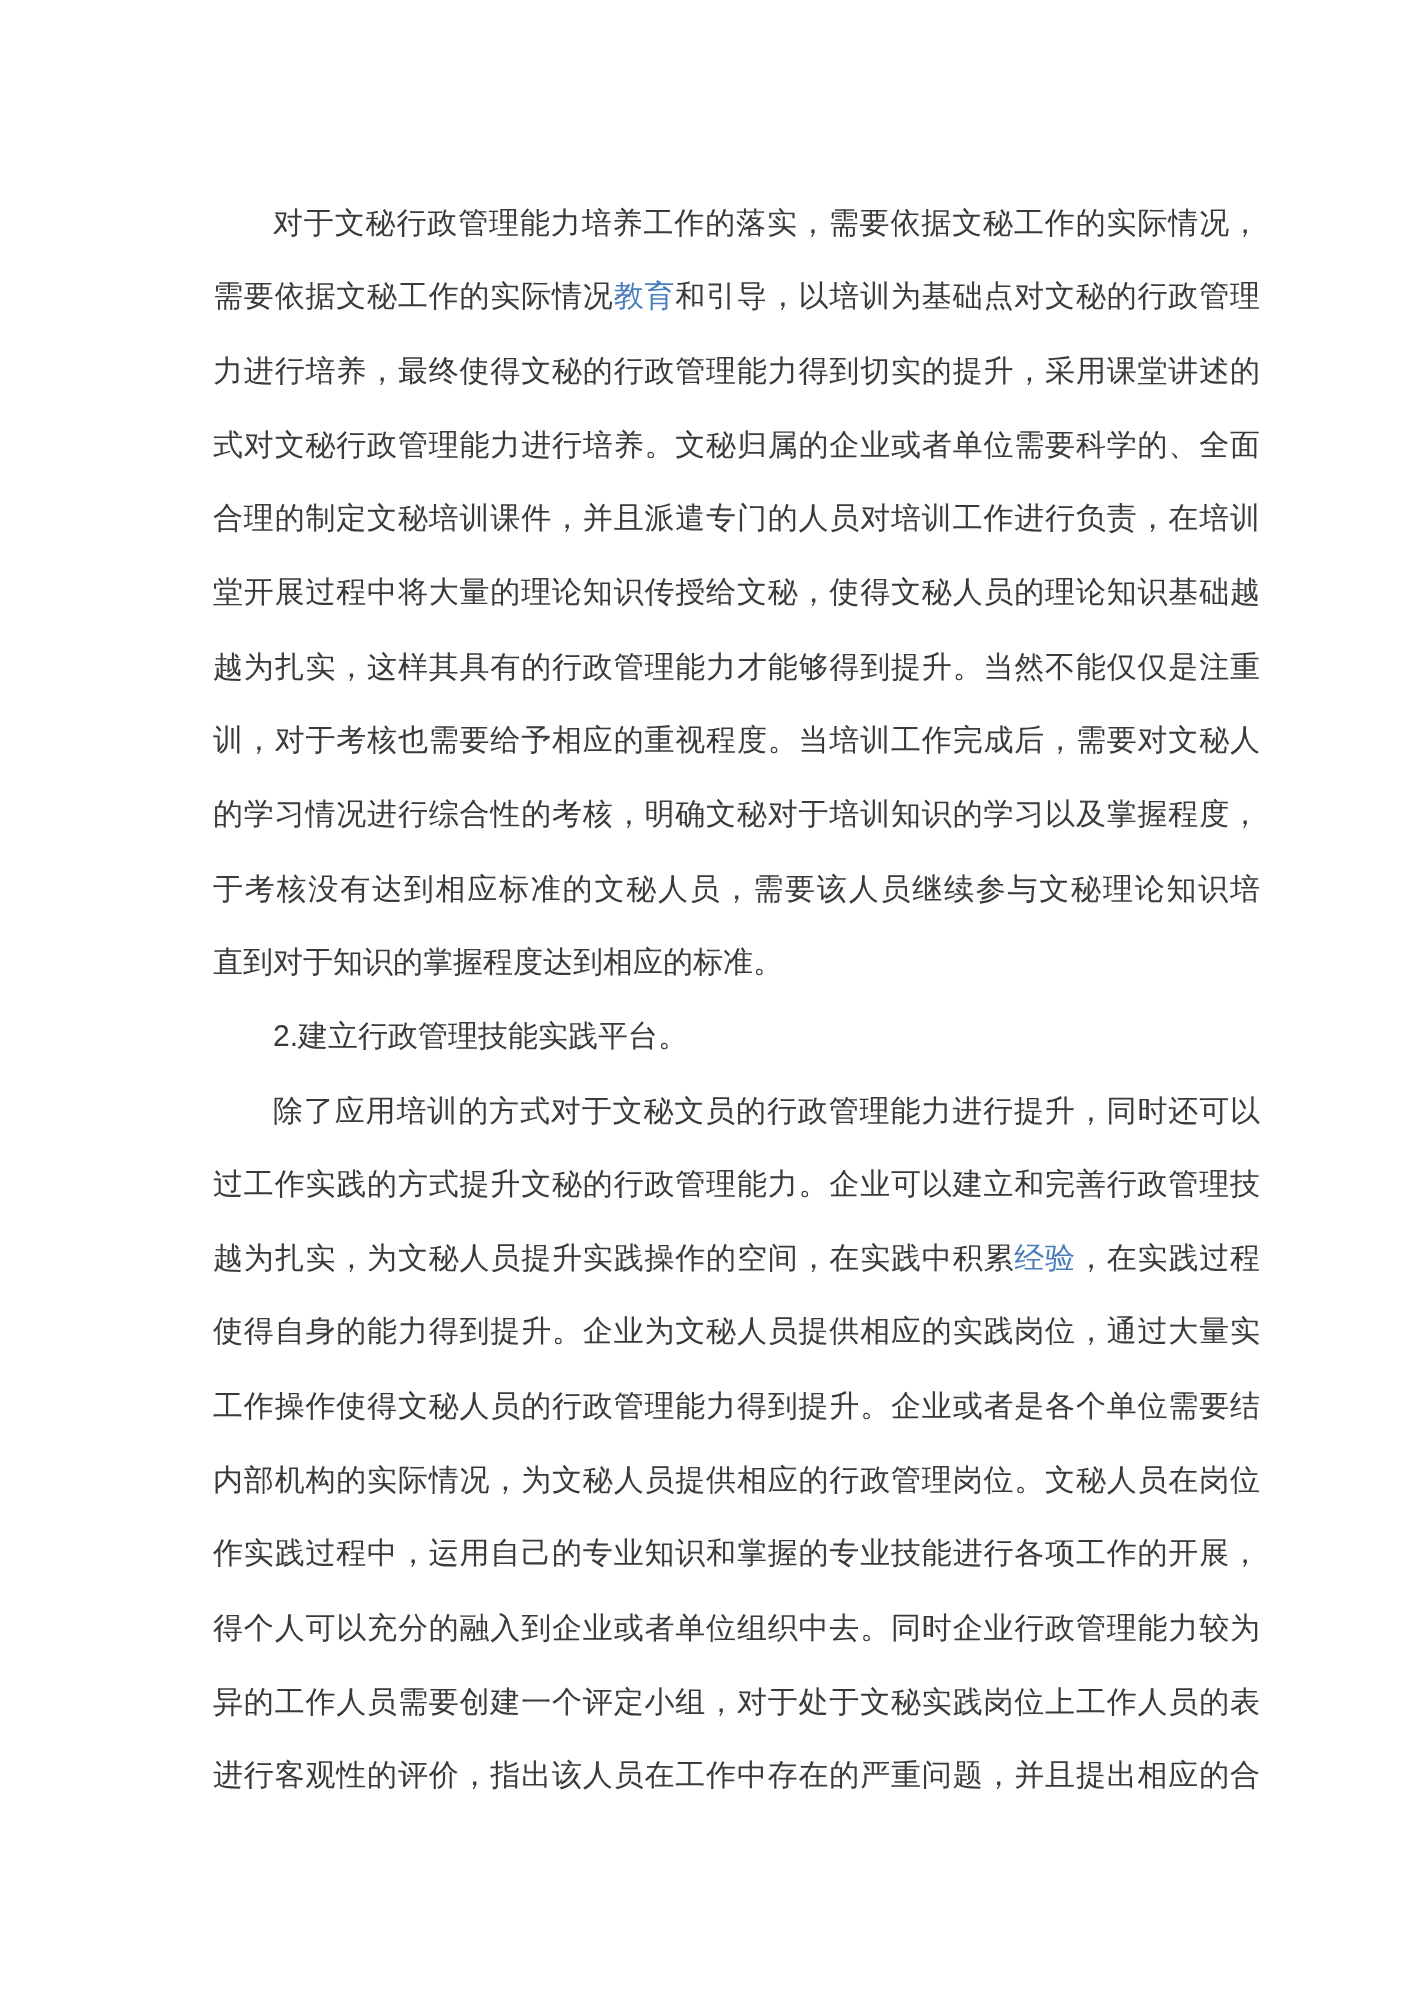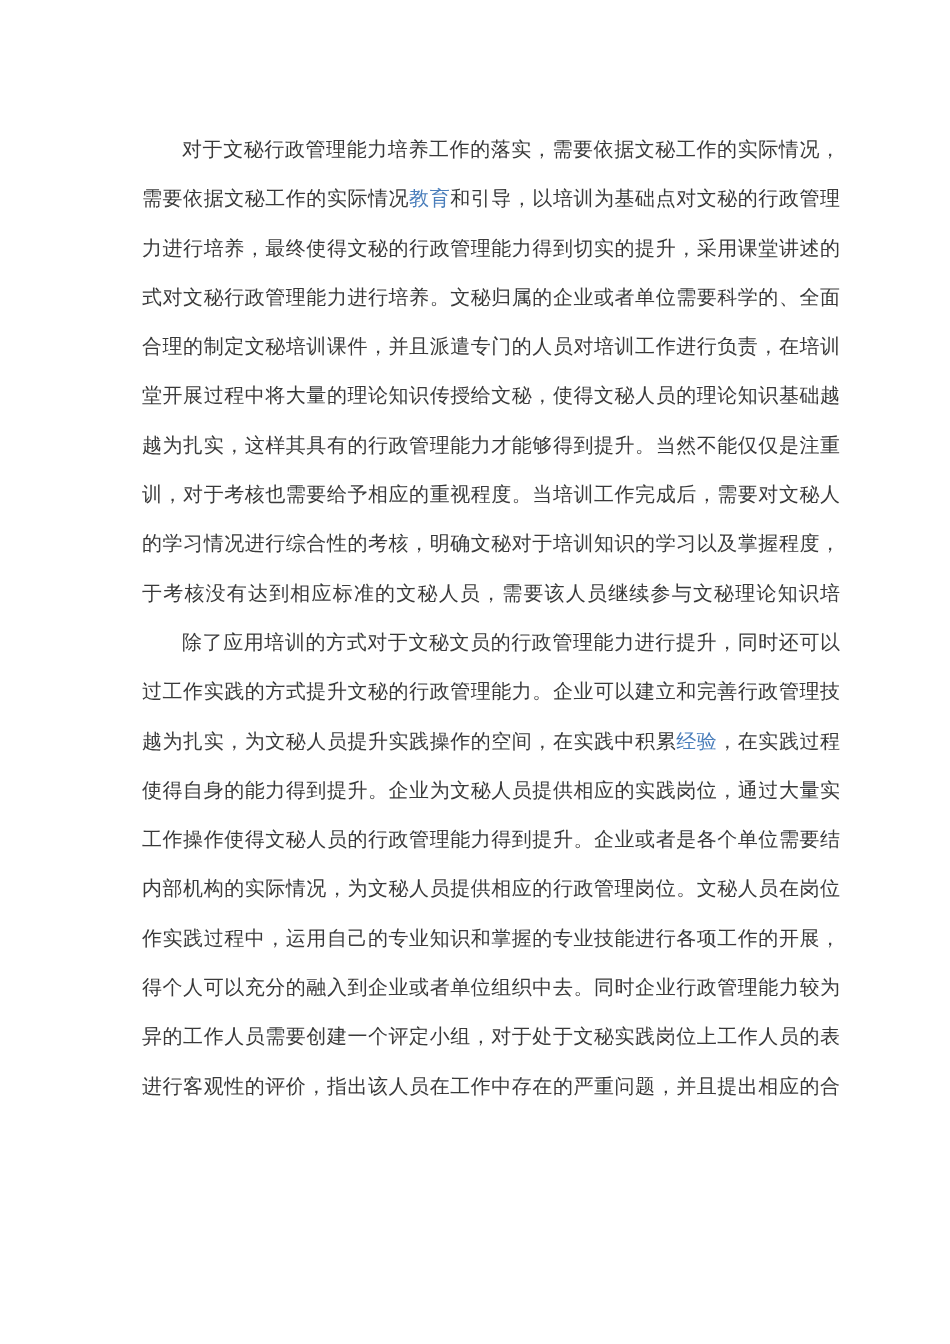--- a/index.html
+++ b/index.html
@@ -61,20 +61,24 @@
         <div class="line fill indent"><span>对于文秘行政管理能力培养工作的落实，需要依据文秘工作的实际情况，对</span></div>
         <div class="line fill"><span>需要依据文秘工作的实际情况</span><a class="hyperlink">教育</a><span>和引导，以培训为基础点对文秘的行政管理能</span></div>
         <div class="line fill"><span>力进行培养，最终使得文秘的行政管理能力得到切实的提升，采用课堂讲述的形</span></div>
         <div class="line fill"><span>式对文秘行政管理能力进行培养。文秘归属的企业或者单位需要科学的、全面的</span></div>
         <div class="line fill"><span>合理的制定文秘培训课件，并且派遣专门的人员对培训工作进行负责，在培训课</span></div>
         <div class="line fill"><span>堂开展过程中将大量的理论知识传授给文秘，使得文秘人员的理论知识基础越来</span></div>
         <div class="line fill"><span>越为扎实，这样其具有的行政管理能力才能够得到提升。当然不能仅仅是注重培</span></div>
         <div class="line fill"><span>训，对于考核也需要给予相应的重视程度。当培训工作完成后，需要对文秘人员</span></div>
         <div class="line fill"><span>的学习情况进行综合性的考核，明确文秘对于培训知识的学习以及掌握程度，对</span></div>
         <div class="line fill"><span>于考核没有达到相应标准的文秘人员，需要该人员继续参与文秘理论知识培训，</span></div>
+        <div class="line"><span>直到对于知识的掌握程度达到相应的标准。</span></div>
+      </div>
+      <div class="paragraph">
+        <div class="line indent"><span>2.建立行政管理技能实践平台。</span></div>
       </div>
       <div class="paragraph">
         <div class="line fill indent"><span>除了应用培训的方式对于文秘文员的行政管理能力进行提升，同时还可以通</span></div>
         <div class="line fill"><span>过工作实践的方式提升文秘的行政管理能力。企业可以建立和完善行政管理技能</span></div>
         <div class="line fill"><span>越为扎实，为文秘人员提升实践操作的空间，在实践中积累</span><a class="hyperlink">经验</a><span>，在实践过程中</span></div>
         <div class="line fill"><span>使得自身的能力得到提升。企业为文秘人员提供相应的实践岗位，通过大量实践</span></div>
         <div class="line fill"><span>工作操作使得文秘人员的行政管理能力得到提升。企业或者是各个单位需要结合</span></div>
         <div class="line fill"><span>内部机构的实际情况，为文秘人员提供相应的行政管理岗位。文秘人员在岗位工</span></div>
         <div class="line fill"><span>作实践过程中，运用自己的专业知识和掌握的专业技能进行各项工作的开展，使</span></div>
         <div class="line fill"><span>得个人可以充分的融入到企业或者单位组织中去。同时企业行政管理能力较为优</span></div>

